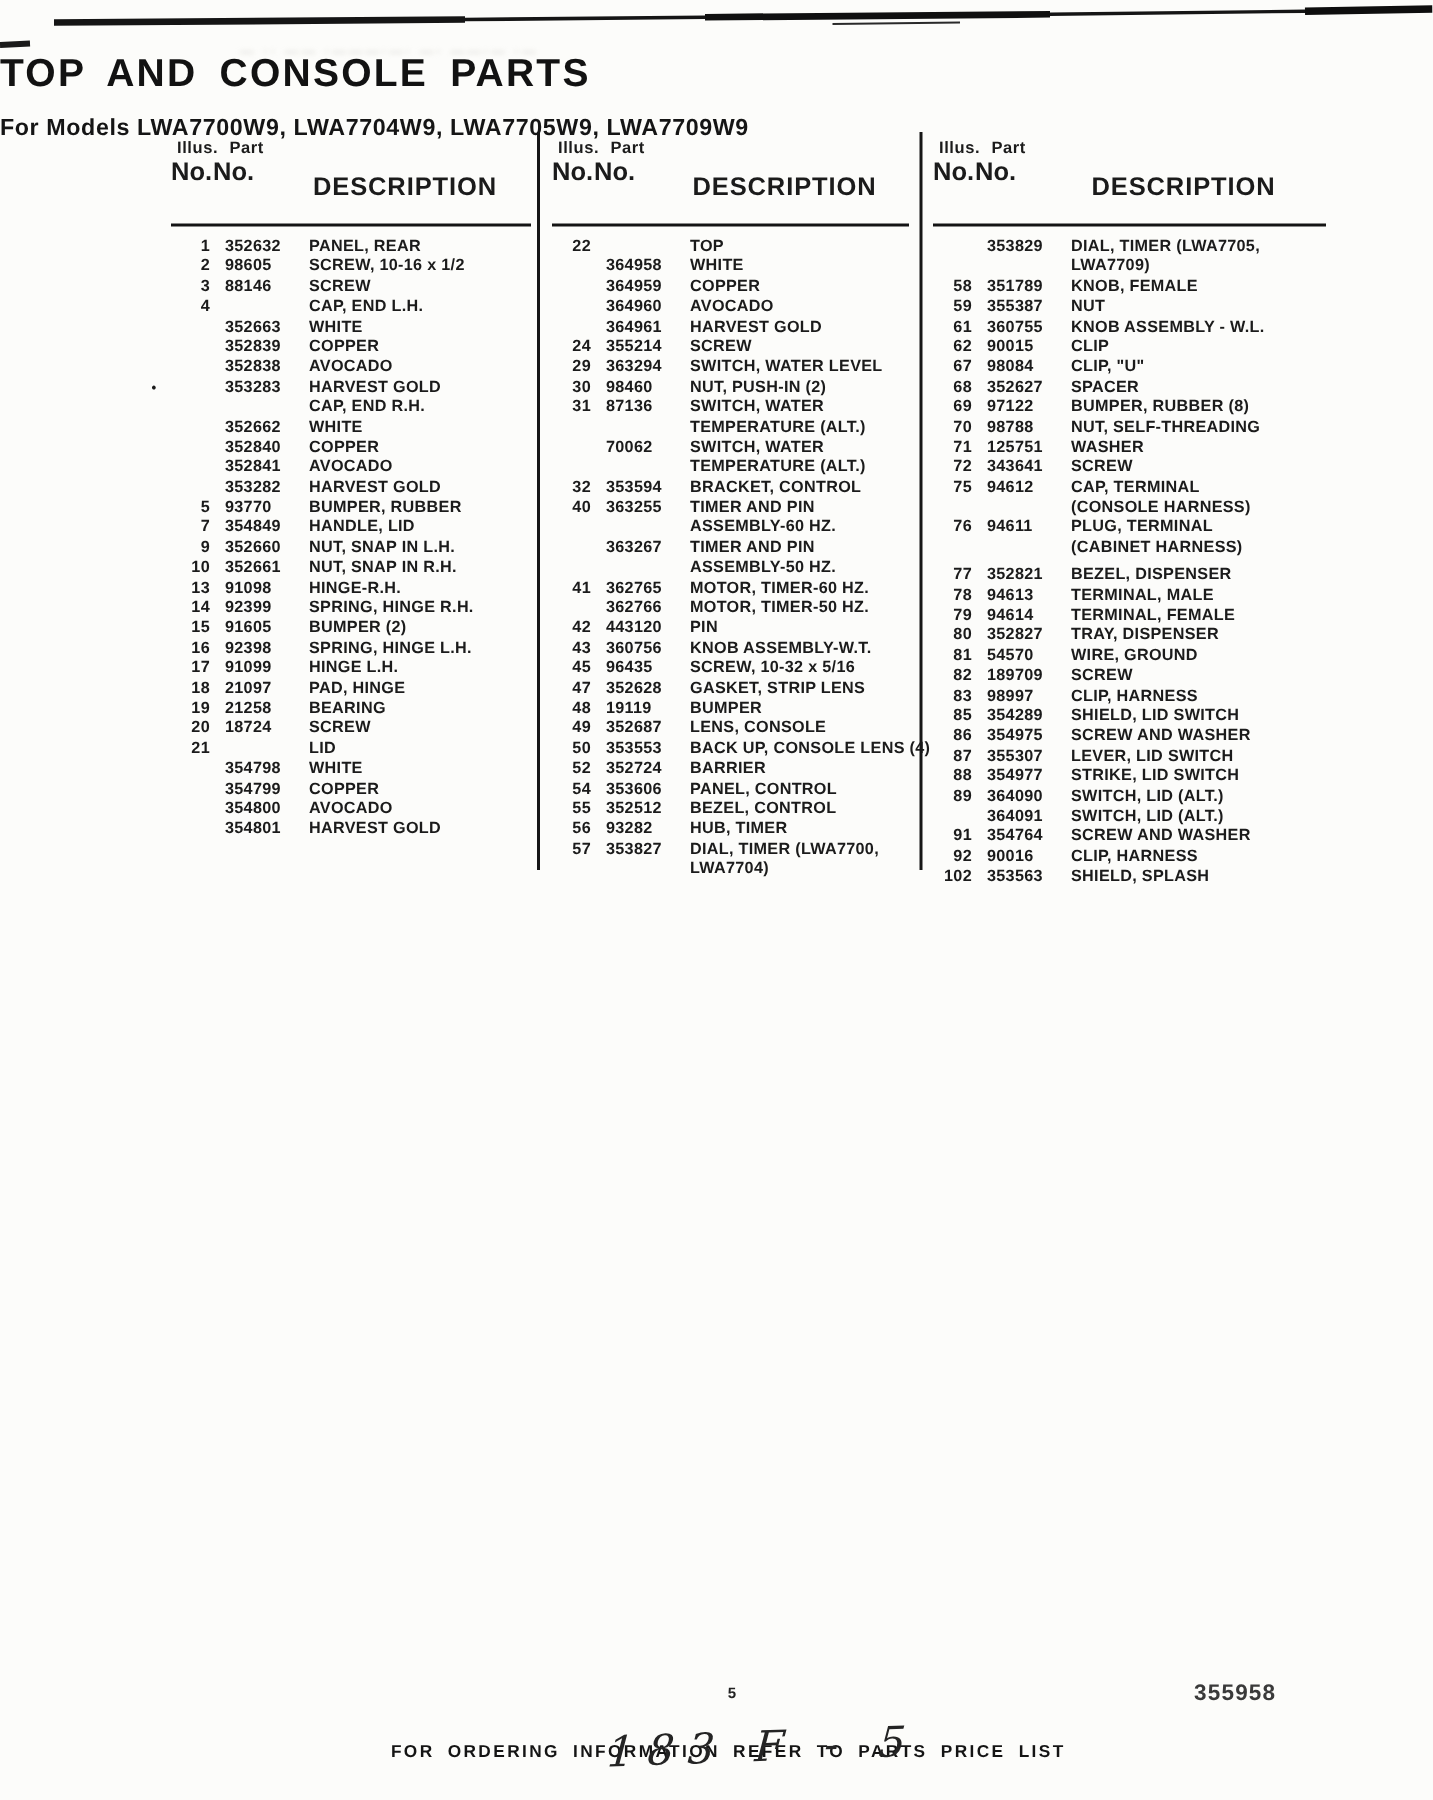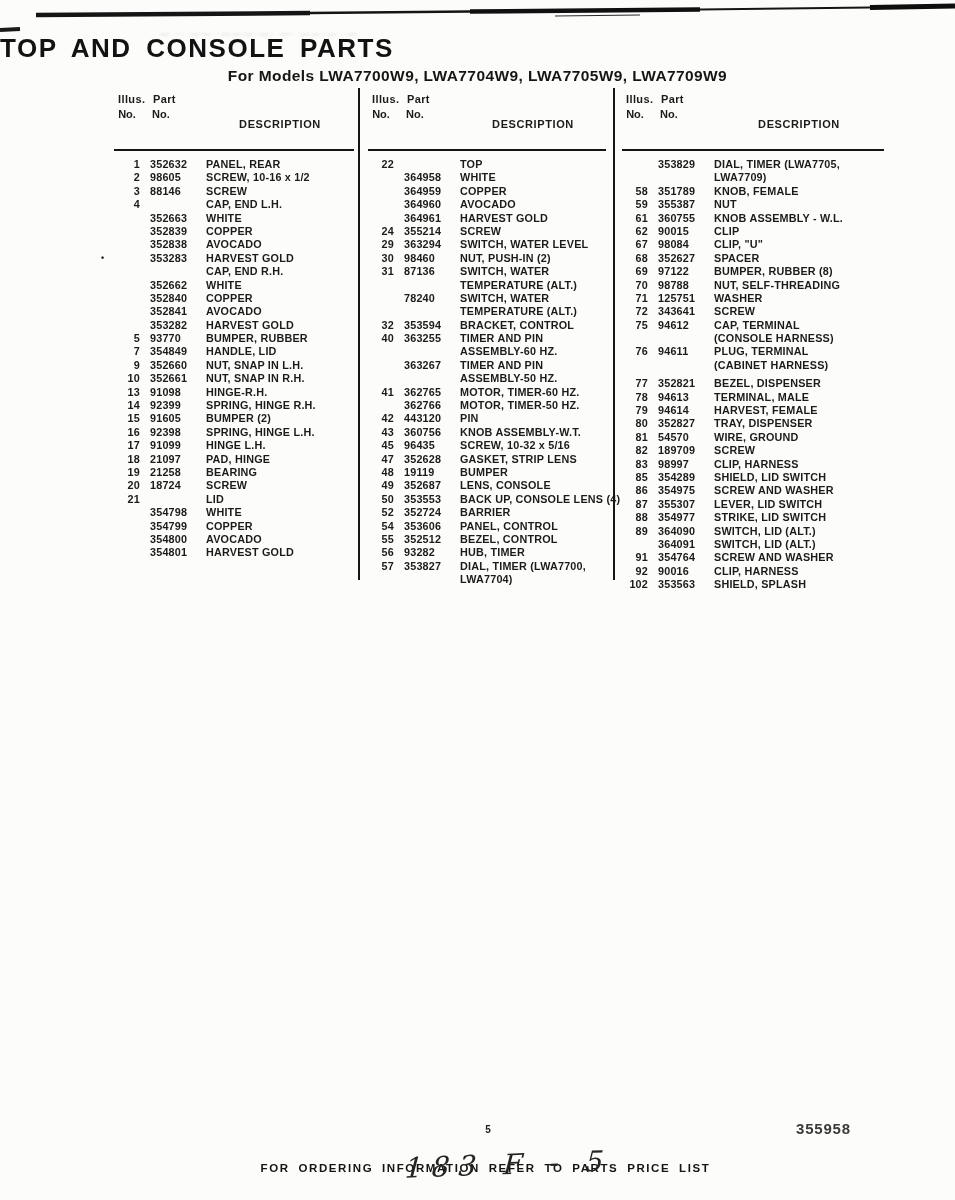--- a/index.html
+++ b/index.html
@@ -20,41 +20,41 @@
     filter:blur(1.6px); white-space:nowrap; overflow:hidden;
   }
 
   
   .title {
     position:absolute; top:33px; left:0; width:100%;
     font-size:26px; font-weight:bold;
     letter-spacing:1.5px; word-spacing:6px; color:#121212;
   }
   .subtitle {
-    position:absolute; top:67px; left:0; width:100%;
-    text-align:center; font-size:15.5px; font-weight:bold;
+    position:absolute; top:77px; left:0; width:100%;
+    font-size:15.5px; font-weight:bold;
     letter-spacing:0.4px; color:#151515;
   }
 
   
   .pcol { position:absolute; top:92px; font-size:10.8px; font-weight:bold; }
   #col-0 { left:114px; width:240px; }
   #col-1 { left:368px; width:238px; }
   #col-2 { left:622px; width:262px; }
 
   .vdiv {
     position:absolute; top:88px; height:492px; width:2px;
     background:#161616;
   }
   #vdiv-0 { left:358px; }
   #vdiv-1 { left:613px; }
 
   .phead { border-bottom:2.5px solid #141414; padding-bottom:17px; margin-bottom:7px; }
   .phead .h1 { font-size:11px; letter-spacing:0.4px; padding-left:4px; line-height:15px; word-spacing:4px; }
-  .phead .h2 { display:grid; grid-template-columns:26px 46px 1fr; column-gap:10px; line-height:15px; font-size:11px; }
+  .phead .h2 { display:grid; grid-template-columns:26px 46px 1fr; line-height:15px; font-size:17px; }
   .phead .h2 .hc1 { text-align:center; }
   .phead .h2 .hc2 { text-align:left; padding-left:2px; }
   .phead .h2 .hc3 { text-align:center; letter-spacing:0.6px;margin-top:10px; }
 
   .prow {
     display:grid; grid-template-columns:26px 46px 1fr; column-gap:10px;
     line-height:13.4px; height:13.4px; position:relative;
     letter-spacing:0.2px; white-space:nowrap;
   }
   .c-illus { text-align:right; }
@@ -319,21 +319,21 @@
         <span class="c-part">87136</span>
         <span class="c-desc">SWITCH, WATER</span>
       </div>
       <div class="prow">
         <span class="c-illus"></span>
         <span class="c-part"></span>
         <span class="c-desc">TEMPERATURE (ALT.)</span>
       </div>
       <div class="prow">
         <span class="c-illus"></span>
-        <span class="c-part">78240</span>
+        <span class="c-part">70062</span>
         <span class="c-desc">SWITCH, WATER</span>
       </div>
       <div class="prow">
         <span class="c-illus"></span>
         <span class="c-part"></span>
         <span class="c-desc">TEMPERATURE (ALT.)</span>
       </div>
       <div class="prow">
         <span class="c-illus">32</span>
         <span class="c-part">353594</span>
@@ -531,21 +531,21 @@
         <span class="c-desc">BEZEL, DISPENSER</span>
       </div>
       <div class="prow">
         <span class="c-illus">78</span>
         <span class="c-part">94613</span>
         <span class="c-desc">TERMINAL, MALE</span>
       </div>
       <div class="prow">
         <span class="c-illus">79</span>
         <span class="c-part">94614</span>
-        <span class="c-desc">HARVEST, FEMALE</span>
+        <span class="c-desc">TERMINAL, FEMALE</span>
       </div>
       <div class="prow">
         <span class="c-illus">80</span>
         <span class="c-part">352827</span>
         <span class="c-desc">TRAY, DISPENSER</span>
       </div>
       <div class="prow">
         <span class="c-illus">81</span>
         <span class="c-part">54570</span>
         <span class="c-desc">WIRE, GROUND</span>

